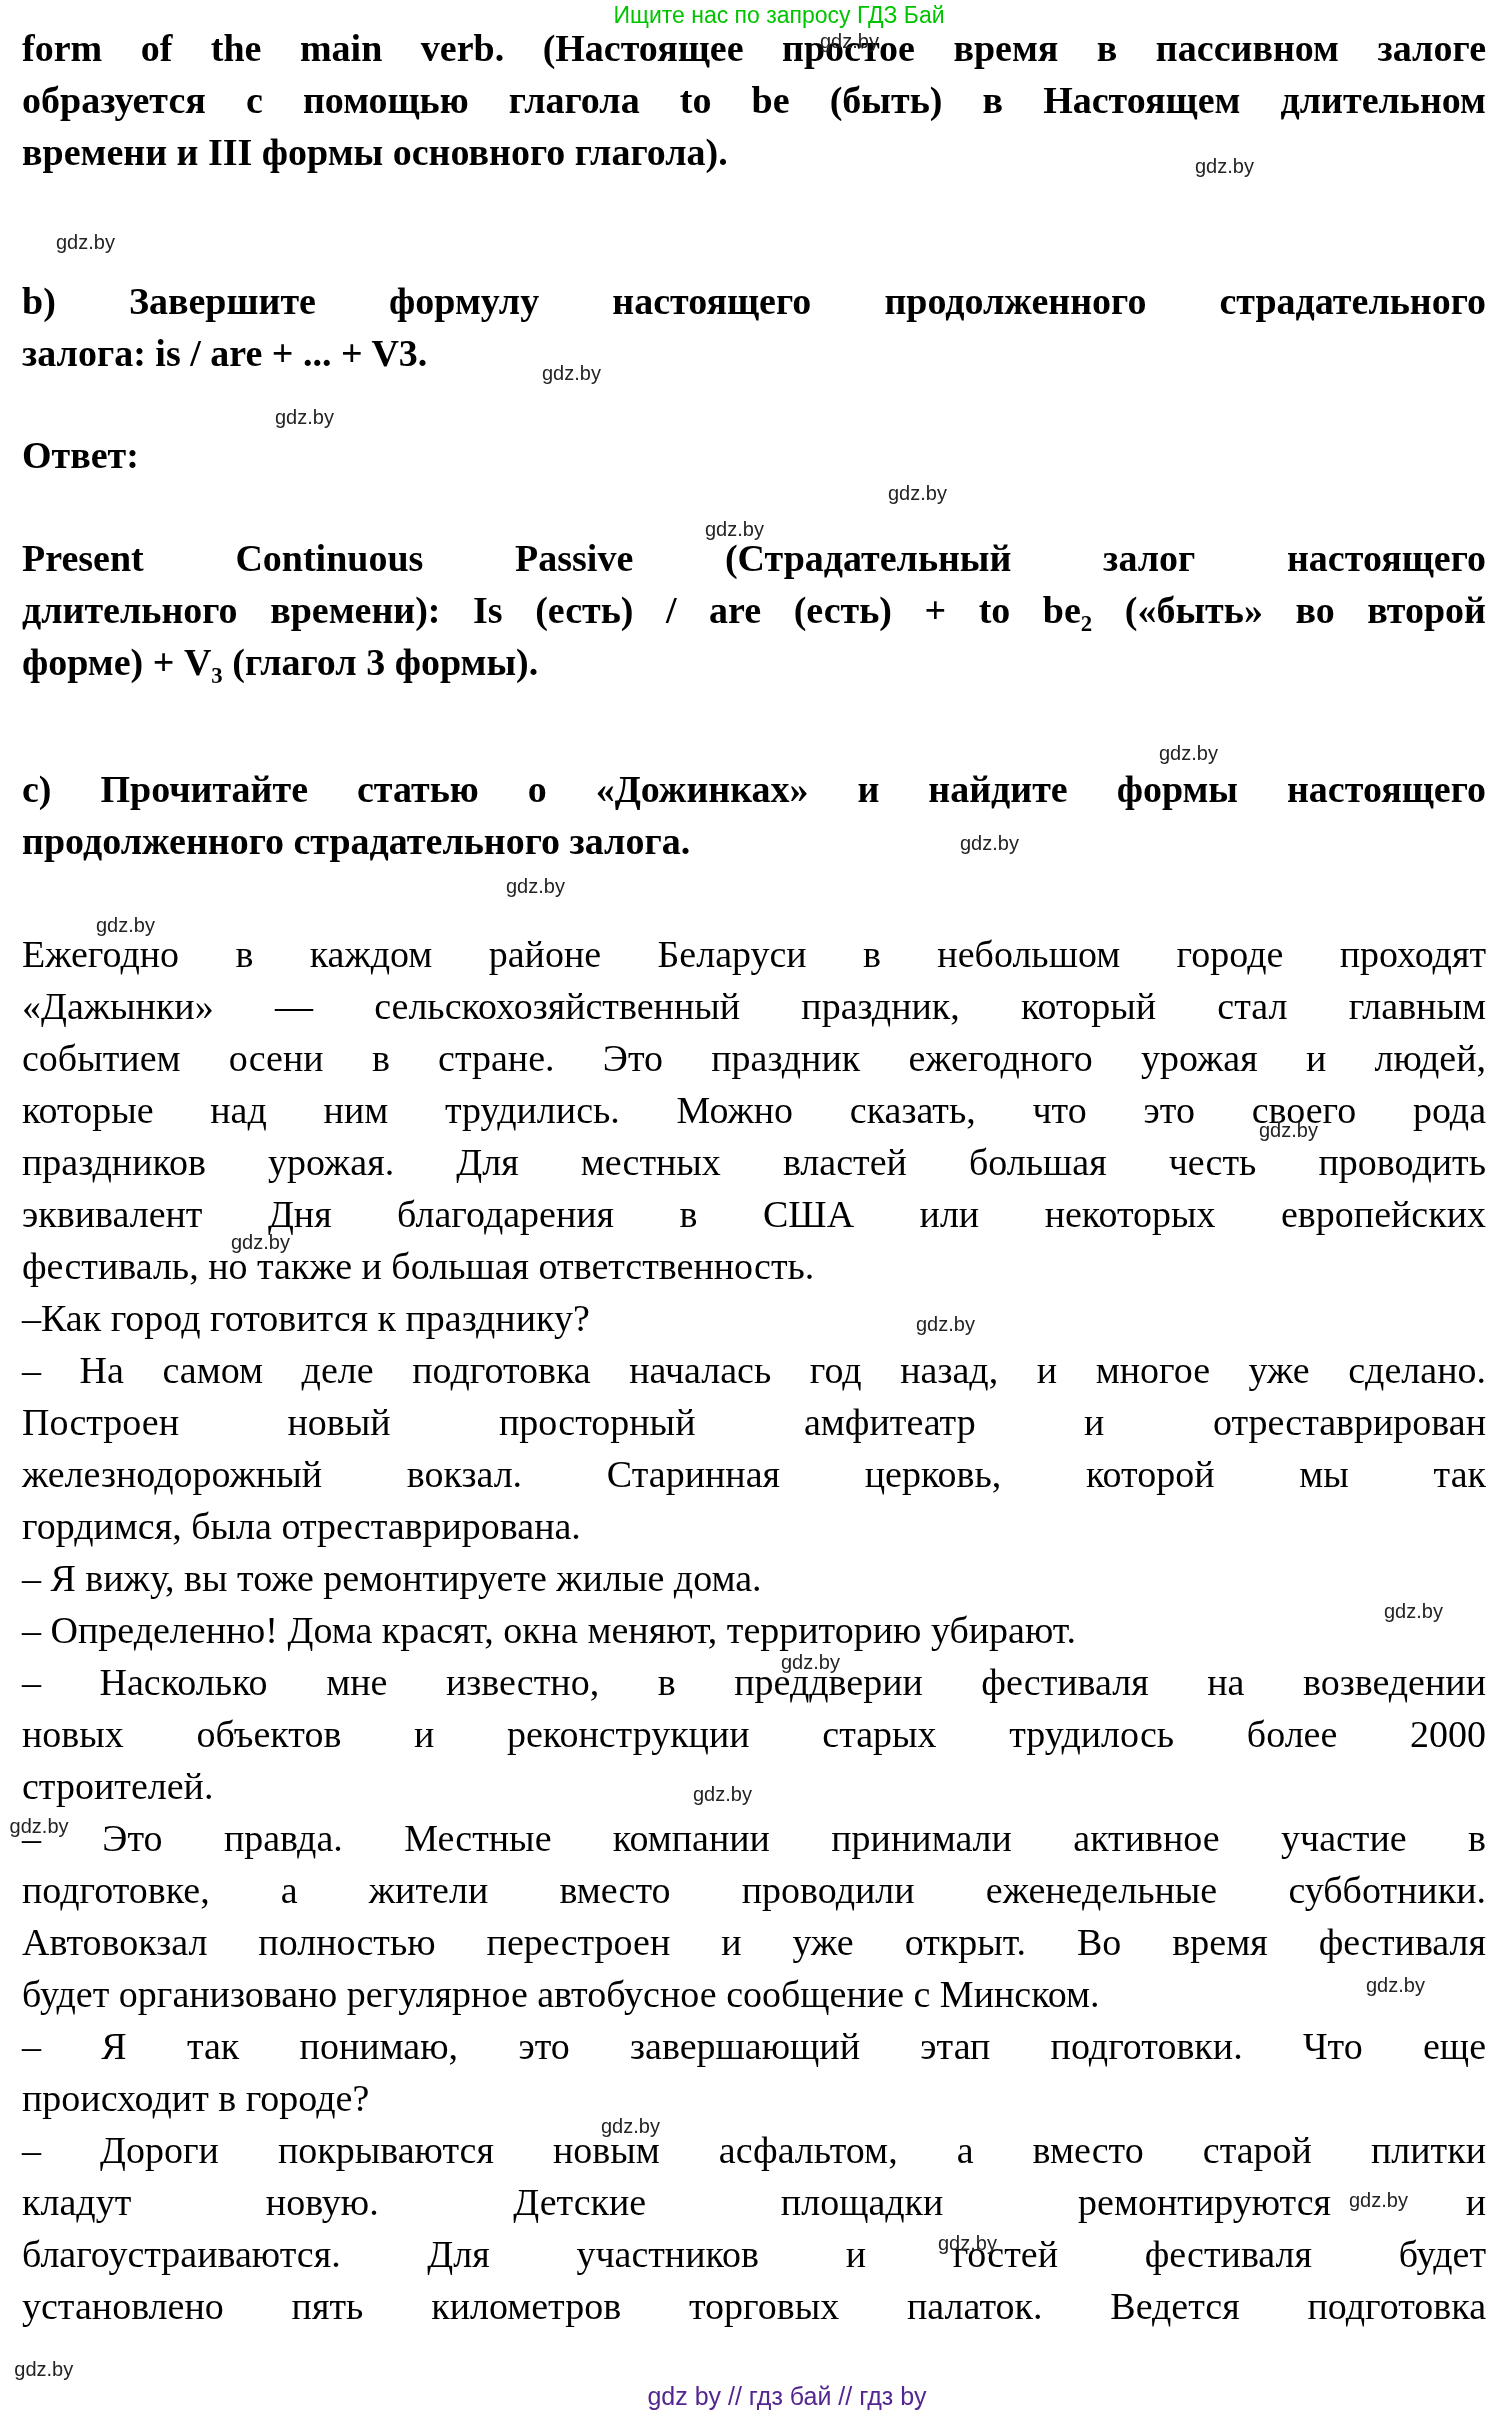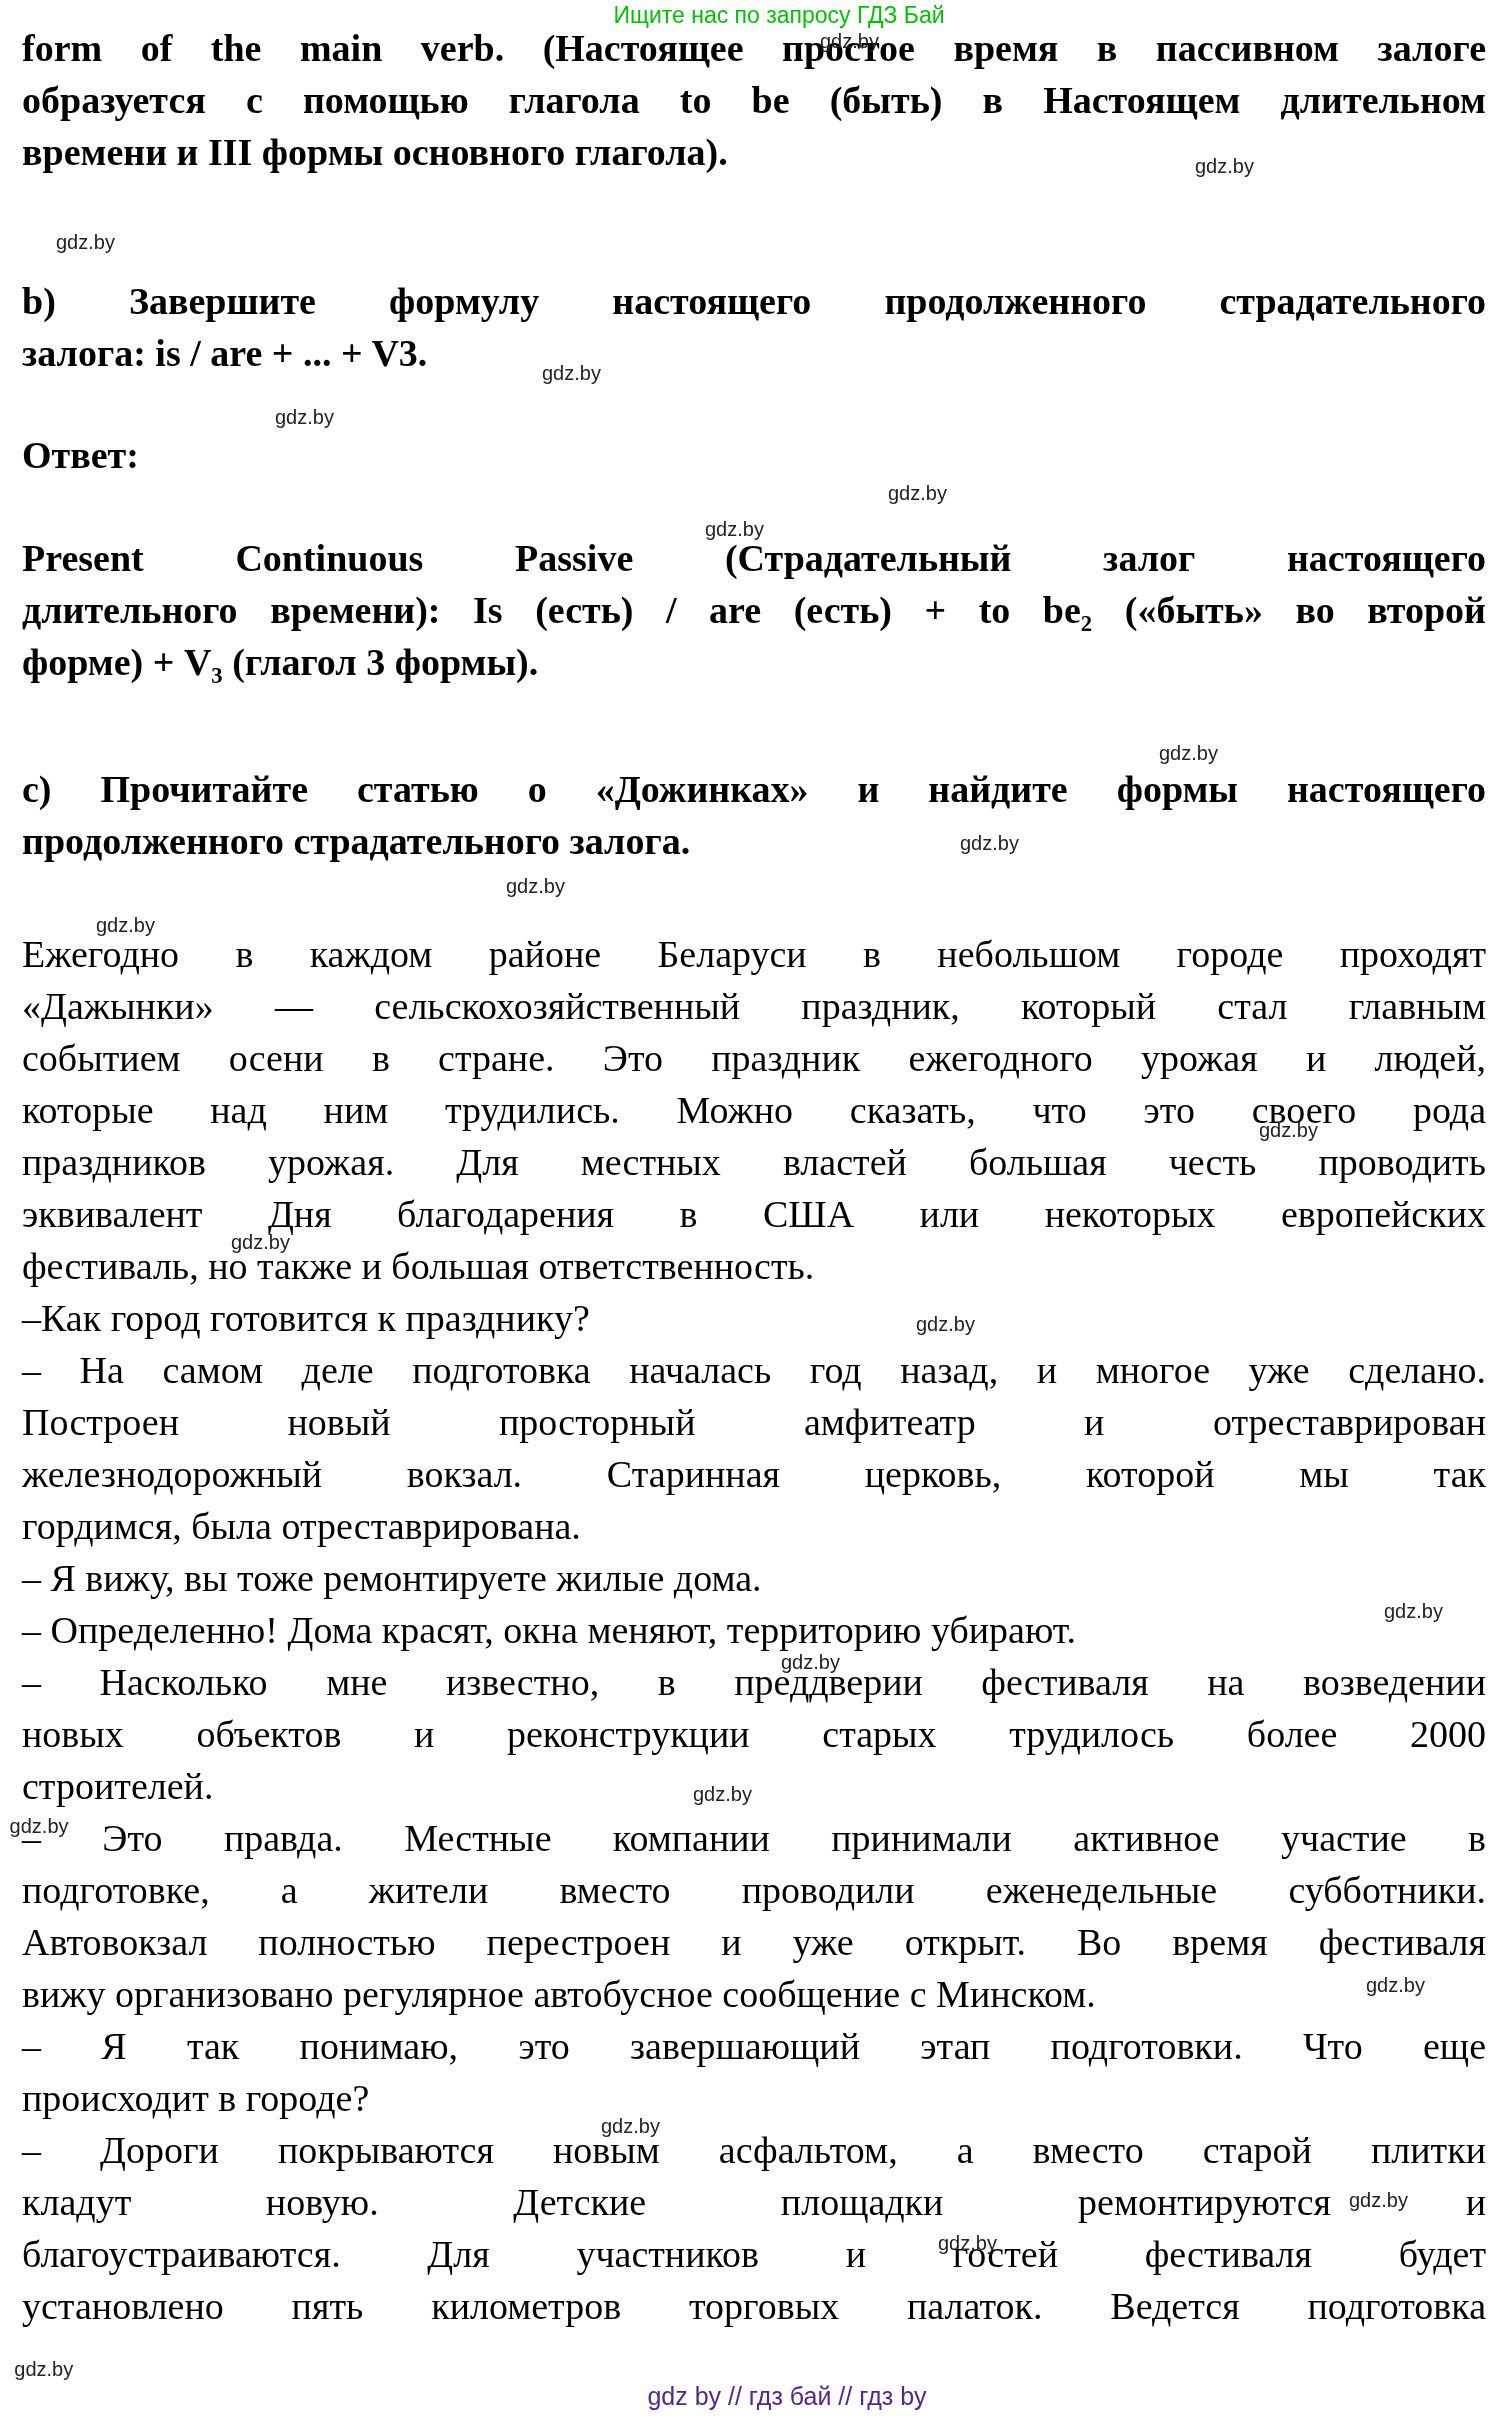--- a/index.html
+++ b/index.html
@@ -120,21 +120,21 @@
     </div>
   <div class="para">
       <div class="line just">– Насколько мне известно, в преддверии фестиваля на возведении</div>
       <div class="line just">новых объектов и реконструкции старых трудилось более 2000</div>
       <div class="line">строителей.</div>
     </div>
   <div class="para">
       <div class="line just">– Это правда. Местные компании принимали активное участие в</div>
       <div class="line just">подготовке, а жители вместо проводили еженедельные субботники.</div>
       <div class="line just">Автовокзал полностью перестроен и уже открыт. Во время фестиваля</div>
-      <div class="line">вижу организовано регулярное автобусное сообщение с Минском.</div>
+      <div class="line">будет организовано регулярное автобусное сообщение с Минском.</div>
     </div>
   <div class="para">
       <div class="line just">– Я так понимаю, это завершающий этап подготовки. Что еще</div>
       <div class="line">происходит в городе?</div>
     </div>
   <div class="para">
       <div class="line just">– Дороги покрываются новым асфальтом, а вместо старой плитки</div>
       <div class="line just">кладут новую. Детские площадки ремонтируются и</div>
       <div class="line just">благоустраиваются. Для участников и гостей фестиваля будет</div>
       <div class="line just">установлено пять километров торговых палаток. Ведется подготовка</div>

